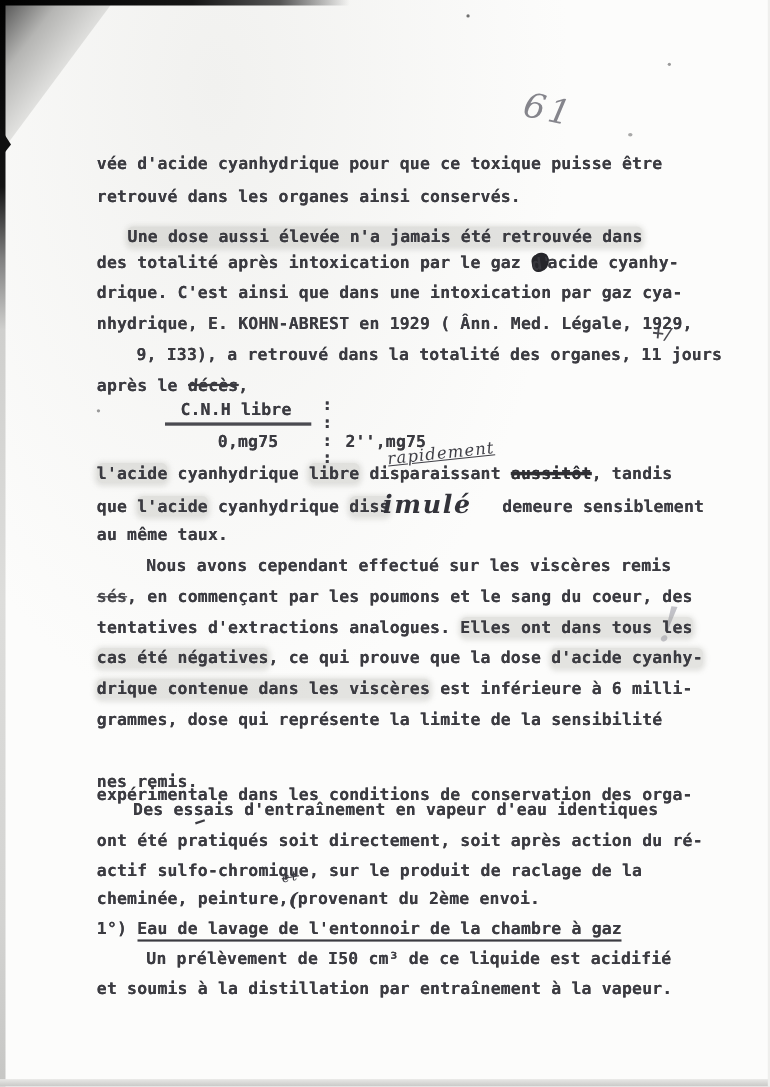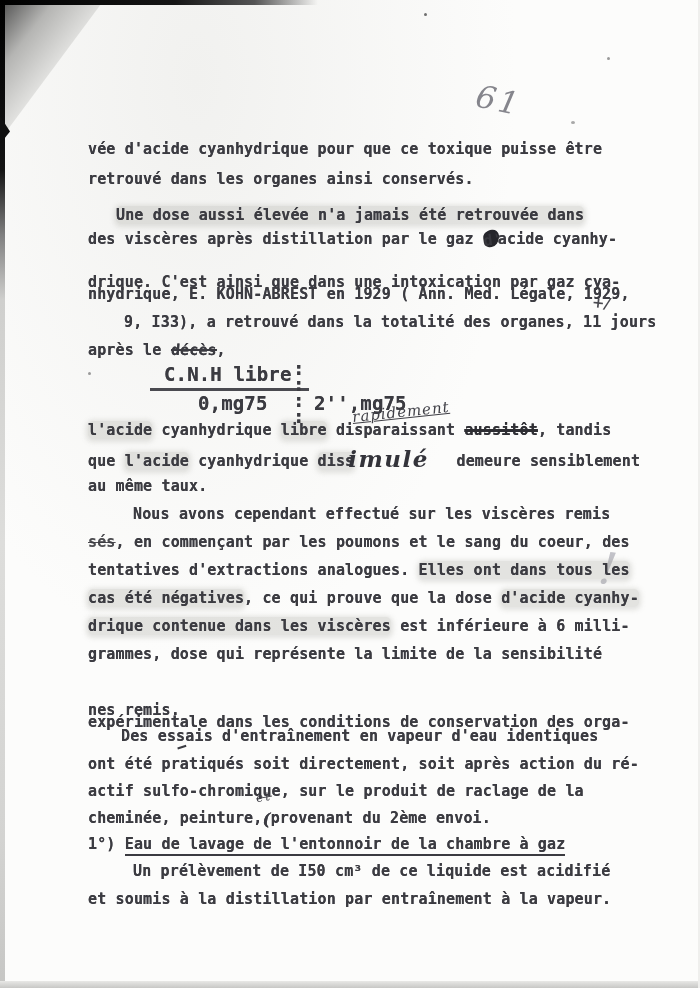--- a/index.html
+++ b/index.html
@@ -45,21 +45,21 @@
     border-radius:45% 55% 60% 40%;transform:rotate(-8deg) translateY(3px);
     box-shadow:2px -2px 0 -1px #26262b;overflow:hidden;}
   .hw-inline{font-family:"DejaVu Serif",serif;font-style:italic;font-size:23px;letter-spacing:1.5px;
     position:relative;top:1px;margin-left:-6px;color:#33333a;text-shadow:none;font-weight:600;}
   .hw-caret{font-family:"DejaVu Serif",serif;font-style:italic;position:relative;top:2px;font-size:17px;}
   .insert{position:relative;}
   .insert::after{content:"";position:absolute;left:-2px;top:-9px;width:9px;height:4px;
     border-top:2px solid #3b3b41;transform:rotate(-18deg);}
 
   
-  .tbl{position:absolute;font-size:19px;font-weight:700;letter-spacing:.15px;white-space:pre;
+  .tbl{position:absolute;font-size:15px;font-weight:700;letter-spacing:.15px;white-space:pre;
     text-shadow:0 0 .5px rgba(59,59,65,.85);}
   #tbl-header-left{left:150px;top:363px;padding:0 18px 3px 14px;border-bottom:3px solid #4a4a50;}
   #tbl-header-right{left:306px;top:363px;padding:0 96px 3px 4px;border-bottom:3px double #4a4a50;}
   #tbl-sep{left:293px;top:360px;line-height:16px;}
   #tbl-value-left{left:198px;top:392px;}
   #tbl-value-right{left:314px;top:392px;}
 
   
   .hw{position:absolute;font-family:"DejaVu Serif",serif;font-style:italic;color:#3f3f46;}
   #ann-rapidement{left:352px;top:403px;font-size:15px;letter-spacing:1px;transform:rotate(-6deg);
@@ -87,22 +87,22 @@
   <div class="speck" id="speck4"></div>
 
   <div class="hw" id="page-number">61</div>
   <div class="hw" id="mark-slash">+/</div>
   <div class="hw" id="mark-excl">!</div>
 
   <div id="doc-lines">
       <div class="line" style="top: 140px;"><span>vée d'acide cyanhydrique pour que ce toxique puisse être</span></div>
       <div class="line" style="top: 170px;"><span>retrouvé dans les organes ainsi conservés.</span></div>
       <div class="line" style="top: 206px; left: 116px;"><span class="hl">Une dose aussi élevée n'a jamais été retrouvée dans</span></div>
-      <div class="line" style="top: 228px;"><span>des viscères après distillation par le gaz </span><span class="blot">d'</span><span>acide cyanhy-</span></div>
-      <div class="line" style="top: 273px;"><span>drique. C'est ainsi que dans une intoxication par gaz cya-</span></div>
+      <div class="line" style="top: 228px;"><span>des totalité après intoxication par le gaz </span><span class="blot">d'</span><span>acide cyanhy-</span></div>
+      <div class="line" style="top: 257px;"><span>drique. C'est ainsi que dans une intoxication par gaz cya-</span></div>
       <div class="line" style="top: 285px;"><span>nhydrique, E. KOHN-ABREST en 1929 ( Ânn. Med. Légale, 1929,</span></div>
       <div class="line" style="top: 313px; margin-left: 36px;"><span>9, I33), a retrouvé dans la totalité des organes, 11 jours</span></div>
       <div class="line" style="top: 341px;"><span>après le </span><span class="scrib">décès</span><span>,</span></div>
       <div class="line" style="top: 421px;"><span class="hl">l'acide</span><span> cyanhydrique </span><span class="hl">libre</span><span> disparaissant </span><span class="strike">aussitôt</span><span>, tandis</span></div>
       <div class="line" style="top: 449px;"><span>que </span><span class="hl">l'acide</span><span> cyanhydrique </span><span class="hl">diss</span><span class="hw-inline">imulé</span><span>   demeure sensiblement</span></div>
       <div class="line" style="top: 477px;"><span>au même taux.</span></div>
       <div class="line" style="top: 505px; left: 133px;"><span>Nous avons cependant effectué sur les viscères remis</span></div>
       <div class="line" style="top: 533px;"><span class="faint">sés</span><span>, en commençant par les poumons et le sang du coeur, des</span></div>
       <div class="line" style="top: 561px;"><span>tentatives d'extractions analogues. </span><span class="hl">Elles ont dans tous les</span></div>
       <div class="line" style="top: 589px;"><span class="hl">cas été négatives</span><span>, ce qui prouve que la dose </span><span class="hl">d'acide cyanhy-</span></div>

